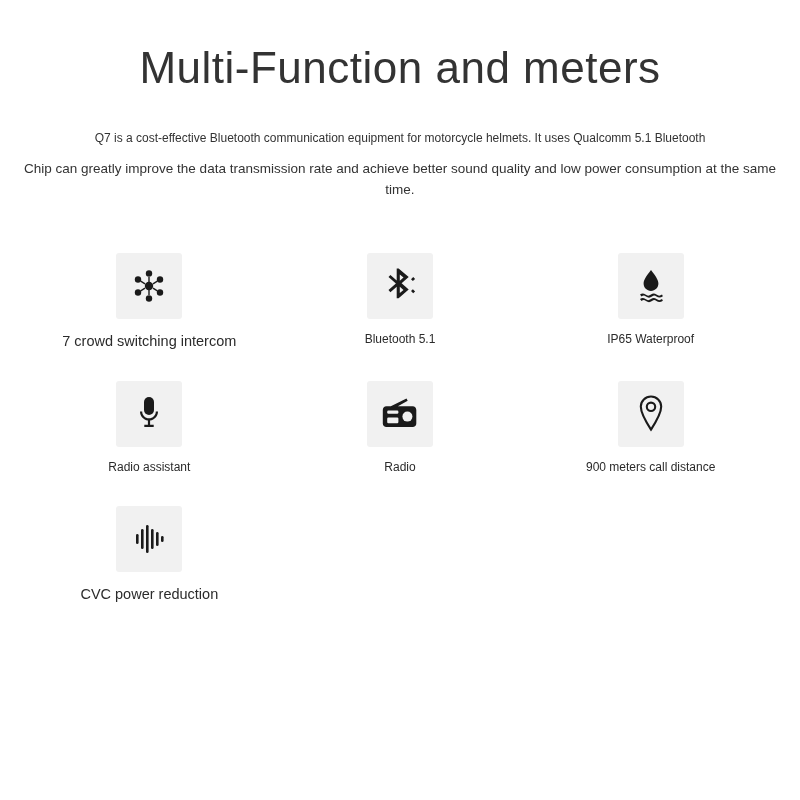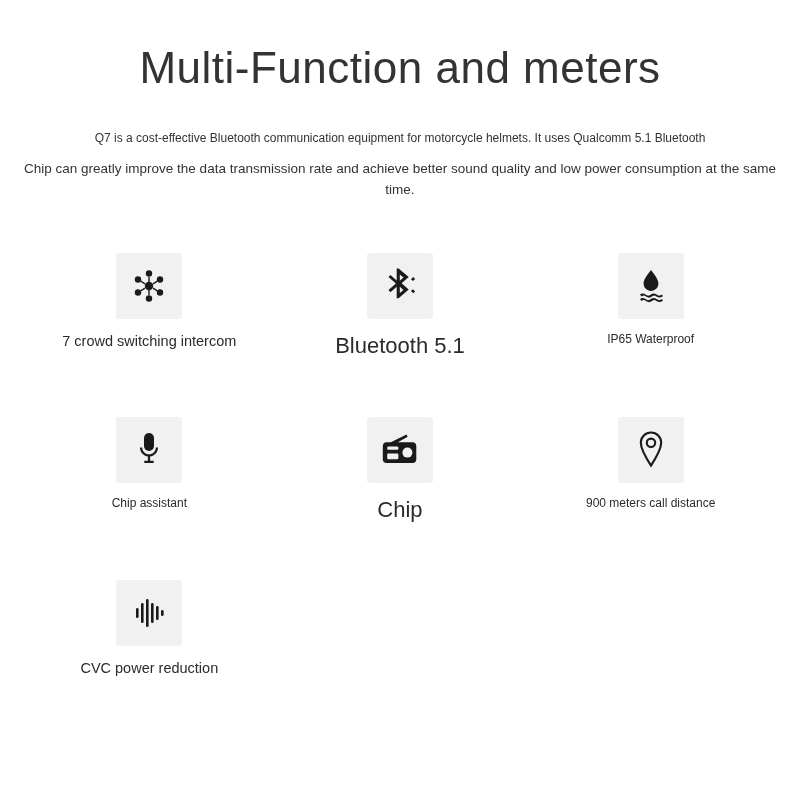--- a/index.html
+++ b/index.html
@@ -45,21 +45,21 @@
     font-size: 12px;
   }
   .intro p.line2 {
     margin-top: 12px;
     padding: 0 10px;
   }
   .grid {
     margin-top: 52px;
     display: grid;
     grid-template-columns: repeat(3, 1fr);
-    row-gap: 56px;
+    row-gap: 30px;
     padding: 0 24px;
     box-sizing: border-box;
   }
   .cell {
     display: flex;
     flex-direction: column;
     align-items: center;
   }
   .icon-box {
     width: 66px;
@@ -74,21 +74,21 @@
     display: block;
   }
   .cell-label {
     margin-top: 13px;
     font-size: 14.5px;
     color: #2b2b2b;
     text-align: center;
     line-height: 1.3;
   }
   .cell-label.big {
-    font-size: 22px;
+    font-size: 12px;
   }
   .cell-label.med {
     font-size: 12px;
   }
   .cell.empty .icon-box,
   .cell.empty .cell-label {
     visibility: hidden;
   }
 </style>
 </head>
@@ -157,35 +157,35 @@
 
     <div class="cell">
       <div class="icon-box">
         <svg width="34" height="42" viewBox="0 0 34 42">
           <g fill="#1a1a1a">
             <rect x="12" y="4" width="10" height="18" rx="5"></rect>
             <path d="M8 18.5h2.2c0 3.8 3 6.8 6.8 6.8s6.8-3 6.8-6.8H26c0 4.6-3.4 8.4-7.9 9v4.3h3.6V34h-9.4v-2.2h3.6v-4.3c-4.5-.6-7.9-4.4-7.9-9z"></path>
           </g>
         </svg>
       </div>
-      <div class="cell-label med">Chip assistant</div>
+      <div class="cell-label med">Radio assistant</div>
     </div>
 
     <div class="cell">
       <div class="icon-box">
         <svg width="42" height="38" viewBox="0 0 42 38">
           <g fill="#1a1a1a">
             <path d="M27.5 3.6l1.2 2.1-9.8 5.6h14.8c2 0 3.6 1.6 3.6 3.6v13.6c0 2-1.6 3.6-3.6 3.6H7.4c-2 0-3.6-1.6-3.6-3.6V14.9c0-2 1.6-3.6 3.6-3.6h4.4L27.5 3.6z"></path>
             <circle cx="28.4" cy="21.6" r="5" fill="#f1f1f1"></circle>
             <rect x="8.2" y="15.6" width="11.2" height="3.2" rx="1.2" fill="#f1f1f1"></rect>
             <rect x="8.2" y="22.6" width="11.2" height="5.6" rx="1.2" fill="#f1f1f1"></rect>
           </g>
         </svg>
       </div>
-      <div class="cell-label big">Chip</div>
+      <div class="cell-label big">Radio</div>
     </div>
 
     <div class="cell">
       <div class="icon-box">
         <svg width="34" height="42" viewBox="0 0 34 42">
           <g fill="none" stroke="#1a1a1a" stroke-width="2.1">
             <path d="M17 3.5c-5.6 0-10.2 4.5-10.2 10.1 0 7.4 10.2 23 10.2 23s10.2-15.6 10.2-23c0-5.6-4.6-10.1-10.2-10.1z"></path>
             <circle cx="17" cy="13.8" r="4.2"></circle>
           </g>
         </svg>

